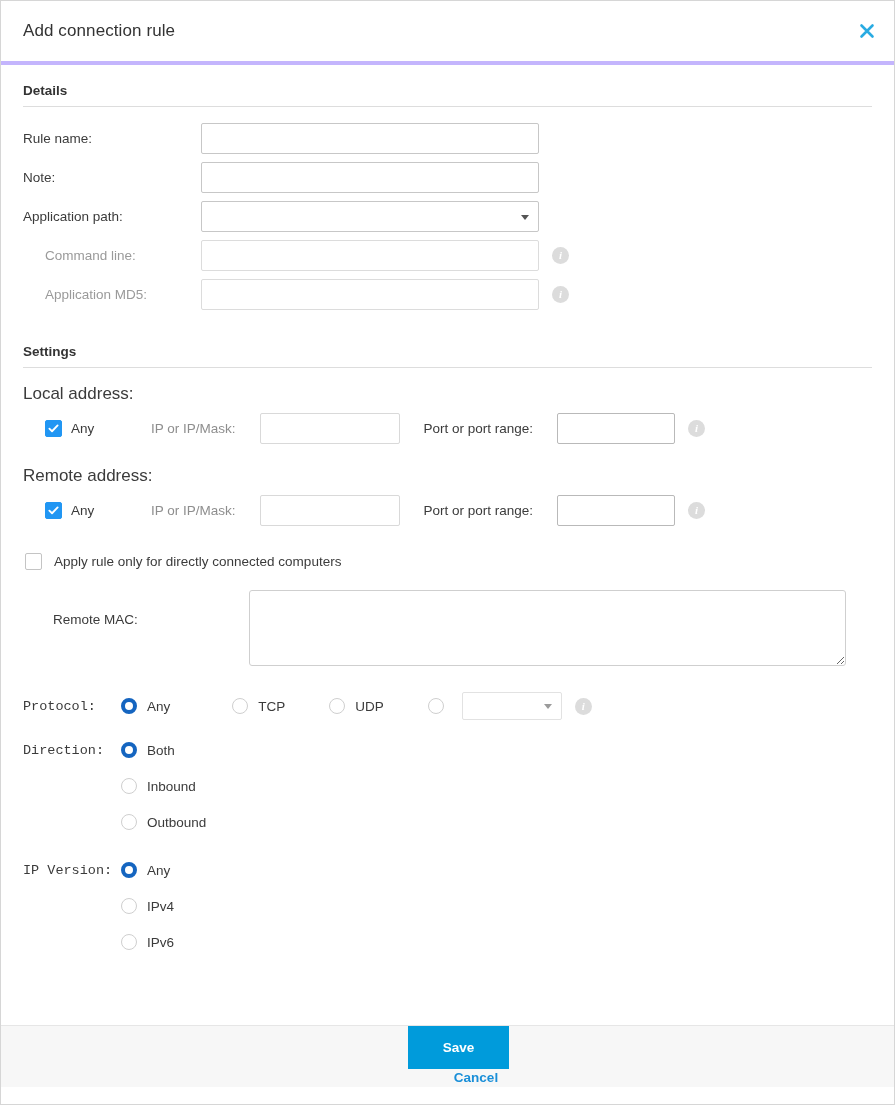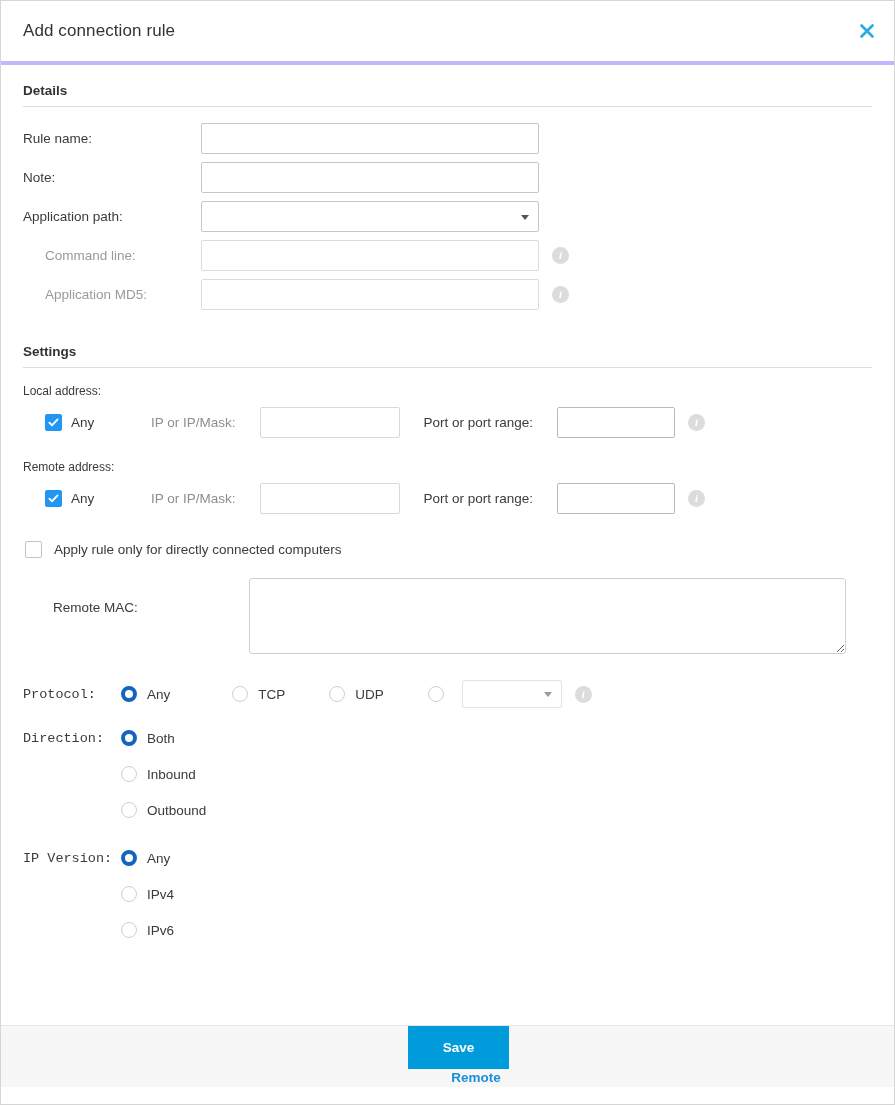--- a/index.html
+++ b/index.html
@@ -147,21 +147,21 @@
     flex: 0 0 16px;
     cursor: pointer;
   }
   .radio.on {
     border: 4px solid #1565c0;
     background: #ffffff;
   }
 
   
   .addr-head {
-    font-size: 12px;
+    font-size: 17px;
     color: #3b3b3b;
     padding-top: 16px;
     padding-bottom: 2px;
   }
   .addr-row {
     display: flex;
     align-items: center;
     height: 44px;
     padding-left: 22px;
   }
@@ -445,17 +445,17 @@
     </div>
     <div class="stack-row">
       <span class="radio"></span>
       <span class="opt-text">IPv6</span>
     </div>
 
   </div>
 
   <div class="footer">
     <button class="btn-save">Save</button>
-    <button class="btn-cancel">Remote</button>
+    <button class="btn-cancel">Cancel</button>
   </div>
   <div class="footer-tail"></div>
 
 </div>
 
 </body></html>

